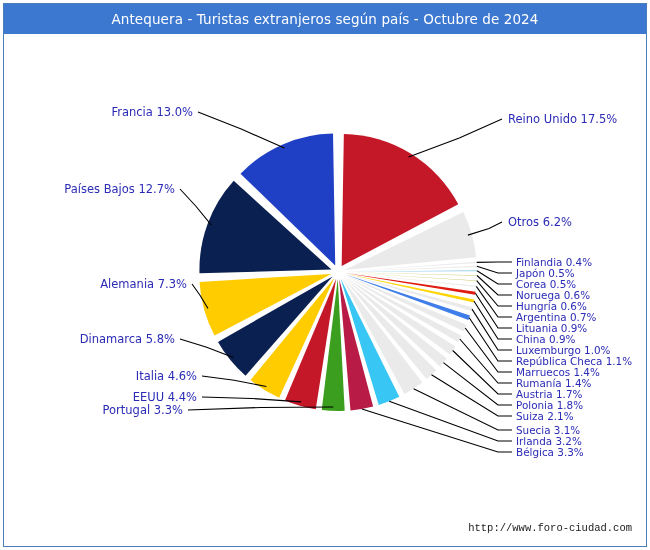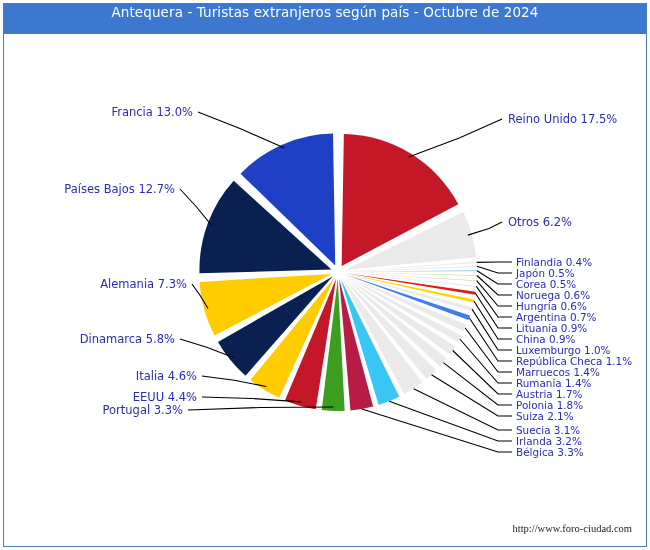--- a/index.html
+++ b/index.html
@@ -1,26 +1,26 @@
 <!DOCTYPE html>
 <html><head>
 <meta charset="utf-8">
 <style>
   html,body{margin:0;padding:0;background:#fff;}
   body{width:650px;height:550px;font-family:"DejaVu Sans","Liberation Sans",sans-serif;}
   #app{position:relative;width:650px;height:550px;box-sizing:border-box;overflow:hidden;background:#fff;}
   #frame{position:absolute;left:3px;top:3px;width:644px;height:544px;box-sizing:border-box;border:1.5px solid #4a7ebb;background:#fff;}
-  #titlebar{position:absolute;left:0;top:0;width:100%;height:30px;background:#3c78d0;display:flex;justify-content:center;}
+  #titlebar{position:absolute;left:0;top:0;width:100%;height:30px;background:#3c78d0;display:flex;align-items:center;justify-content:center;}
   #titlebar .t{color:#ffffff;font-size:13.5px;letter-spacing:.1px;white-space:nowrap;}
   #plot{position:absolute;left:16px;top:30px;width:100%;height:512px;}
   svg{display:block;}
   .lbl{font-size:11.5px;fill:#2b2bb5;font-family:"DejaVu Sans","Liberation Sans",sans-serif;}
   .lbl-small{font-size:10.4px;fill:#2b2bb5;font-family:"DejaVu Sans","Liberation Sans",sans-serif;}
   .lead{stroke:#000;stroke-width:1.1;fill:none;}
-  .foot{position:absolute;right:14px;bottom:12px;font-size:10.5px;color:#1a1a1a;font-family:Liberation Serif, serif;}
+  .foot{position:absolute;right:14px;bottom:12px;font-size:10.5px;color:#1a1a1a;font-family:Liberation Mono, monospace;}
 </style>
 </head>
 <body>
 
 <div id="app">
   <div id="frame">
 
     <div id="titlebar">
       <div class="t">Antequera - Turistas extranjeros según país - Octubre de 2024</div>
     </div>

